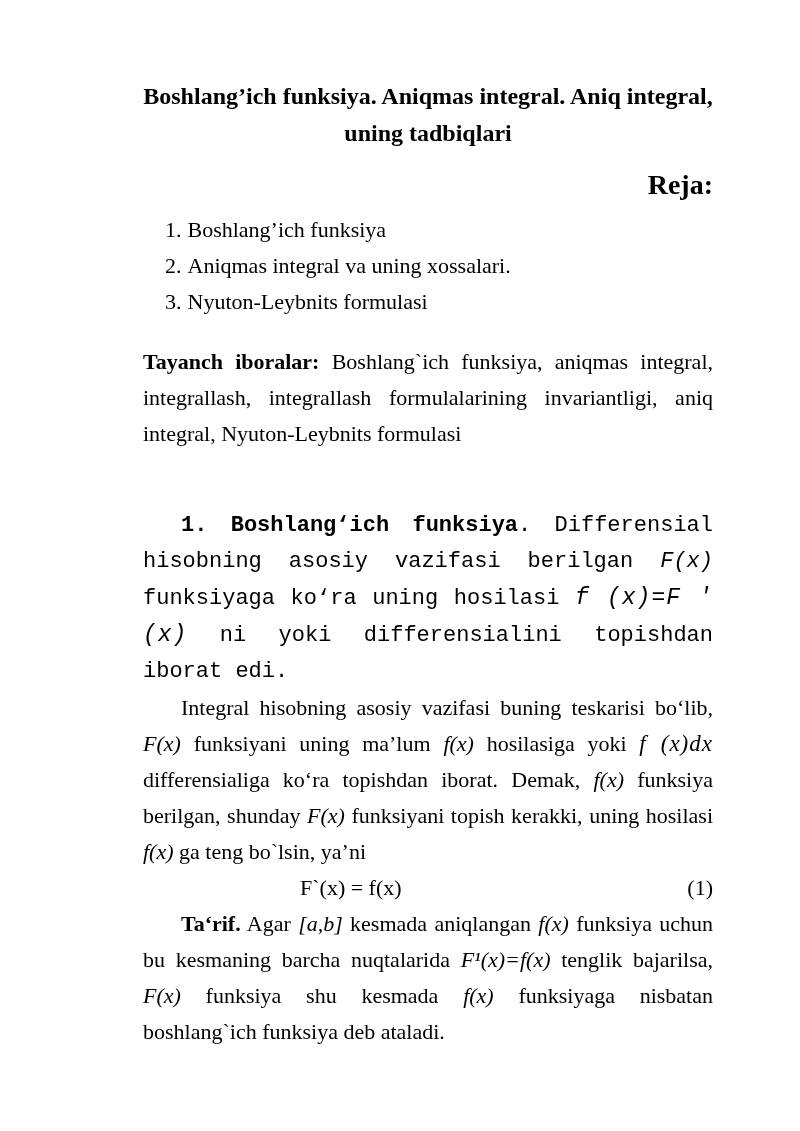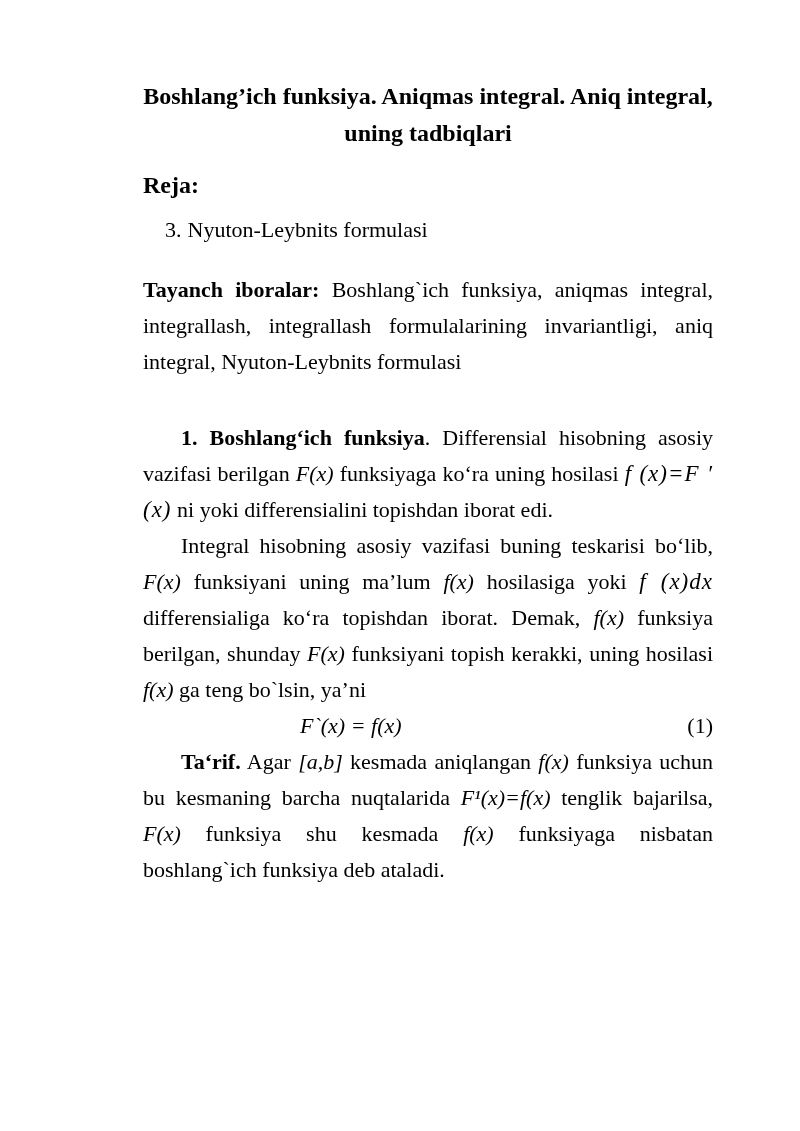--- a/index.html
+++ b/index.html
@@ -23,23 +23,23 @@
   }
   .title {
     font-size: 24px;
     font-weight: bold;
     text-align: center;
     line-height: 37px;
     margin: 0 auto;
     max-width: 585px;
   }
   .reja {
-    font-size: 24px;
+    font-size: 28px;
     font-weight: bold;
-    text-align: left;
+    text-align: right;
     line-height: 36px;
     margin: 15px 0 0 0;
   }
   ol.plan {
     list-style: none;
     margin: 9px 0 0 0;
     padding: 0 0 0 22px;
   }
   ol.plan li {
     line-height: 36px;
@@ -49,56 +49,58 @@
     margin-right: 6px;
   }
   .para {
     margin: 0;
     text-align: justify;
   }
   .keywords {
     margin-top: 24px;
   }
   .first-section {
-    margin-top: 40px;
+    margin-top: 56px;
+    font-family: Liberation Mono, monospace;
   }
   .indent {
     text-indent: 38px;
   }
   .b { font-weight: bold; }
   .i { font-style: italic; }
   .math {
     font-style: italic;
     letter-spacing: 1px;
     font-size: 23px;
   }
   .equation {
     display: flex;
     justify-content: space-between;
     align-items: baseline;
     padding-left: 157px;
     line-height: 36px;
   }
   .eq-body {
-    font-style: italic;
   }
   .eq-num {
     font-style: normal;
   }
 </style>
 </head>
 <body>
 
 <div class="page">
 
   <h1 class="title">Boshlang’ich funksiya. Aniqmas integral. Aniq integral, uning tadbiqlari</h1>
 
   <h2 class="reja">Reja:</h2>
 
   <ol class="plan">
+    <li><span class="plan-num">1.</span><span>Boshlang’ich funksiya</span></li>
+    <li><span class="plan-num">2.</span><span>Aniqmas integral va uning xossalari.</span></li>
     <li><span class="plan-num">3.</span><span>Nyuton-Leybnits formulasi</span></li>
   </ol>
 
   <p class="para keywords"><span class="b">Tayanch iboralar:</span><span> Boshlang`ich funksiya, aniqmas integral, integrallash, integrallash formulalarining invariantligi, aniq integral, Nyuton-Leybnits formulasi</span></p>
 
   <p class="para indent first-section"><span class="b">1. Boshlang‘ich funksiya</span><span>. Differensial hisobning asosiy vazifasi berilgan </span><span class="i">F(x)</span><span> funksiyaga ko‘ra uning hosilasi </span><span class="math">f (x)=F ′(x)</span><span> ni yoki differensialini topishdan iborat edi.</span></p>
 
   <p class="para indent"><span>Integral hisobning asosiy vazifasi buning teskarisi bo‘lib, </span><span class="i">F(x)</span><span> funksiyani uning ma’lum </span><span class="i">f(x)</span><span> hosilasiga yoki </span><span class="math">f (x)dx</span><span> differensialiga ko‘ra topishdan iborat. Demak, </span><span class="i">f(x)</span><span> funksiya berilgan, shunday </span><span class="i">F(x)</span><span> funksiyani topish kerakki, uning hosilasi </span><span class="i">f(x)</span><span> ga teng bo`lsin, ya’ni</span></p>
 
   <div class="equation">

